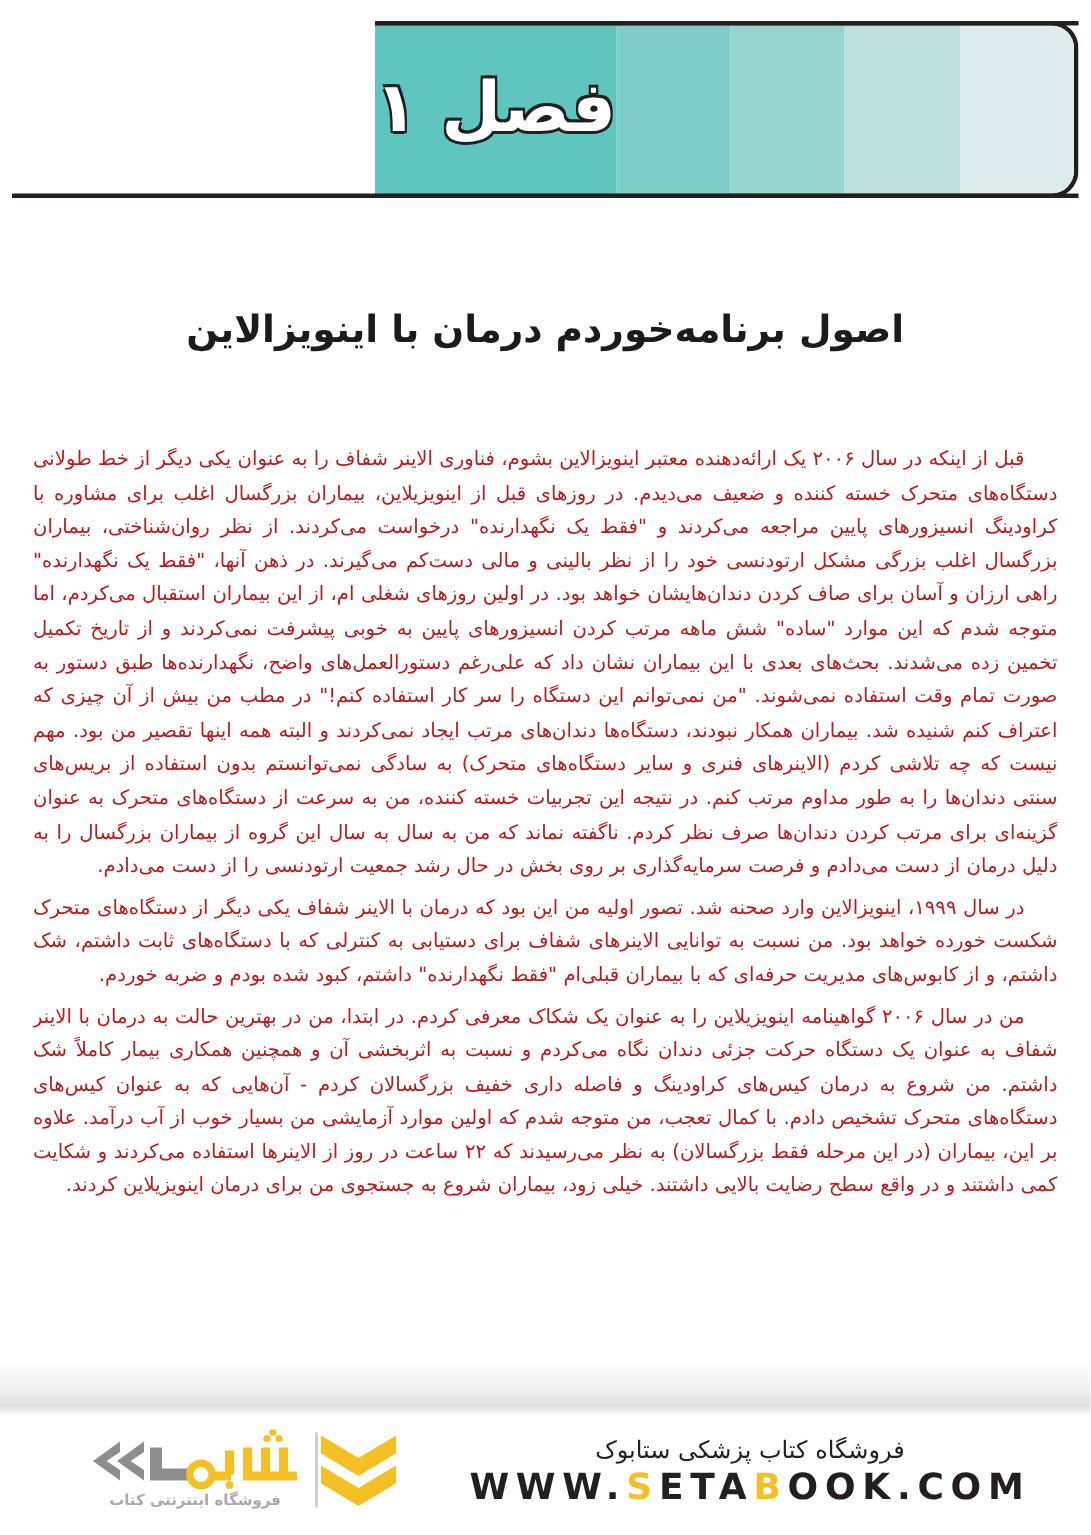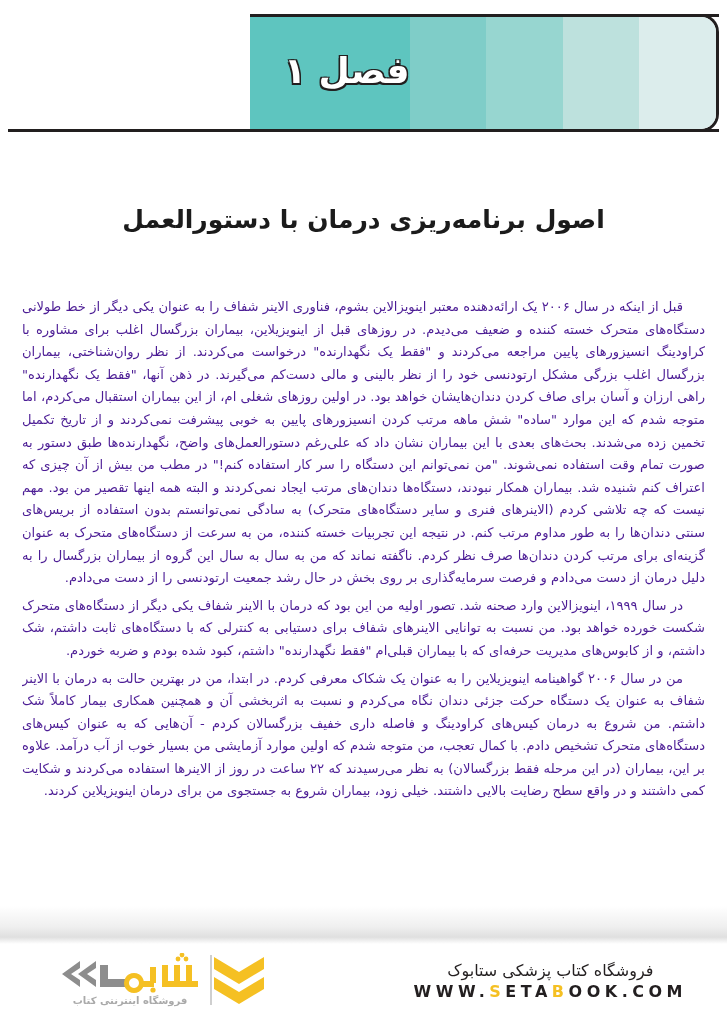--- a/index.html
+++ b/index.html
@@ -45,33 +45,32 @@
     flex: 1 1 0;
   }
   .band-5 {
     flex: 0 0 88px;
     display: flex;
     align-items: center;
     justify-content: center;
   }
   .chapter-label {
     color: #ffffff;
-    font-size: 36px;
+    font-size: 46px;
     font-weight: bold;
     line-height: 1;
     letter-spacing: 0px;
     white-space: nowrap;
     text-shadow:
       -1.5px -1.5px 0 #221f1f,
        1.5px -1.5px 0 #221f1f,
       -1.5px  1.5px 0 #221f1f,
        1.5px  1.5px 0 #221f1f,
        0px    2px   0 #221f1f;
     transform: translateY(-2px);
-    padding-left: 34px;
   }
   
   .banner-rule {
     position: absolute;
     left: 8px;
     right: 8px;
     top: 129px;
     height: 3px;
     background: #221f1f;
   }
@@ -102,21 +101,21 @@
   .body-copy {
     position: absolute;
     top: 296px;
     right: 22px;
     left: 22px;
     height: 646px;
     overflow: hidden;
     text-align: justify;
     font-size: 13.1px;
     line-height: 22.6px;
-    color: #4c1d95;
+    color: #b91c1c;
     letter-spacing: -0.1px;
   }
   .body-copy p {
     margin: 0 0 5px 0;
     text-indent: 22px;
     text-align: justify;
     text-align-last: right;
   }
   .body-copy p:last-child { margin-bottom: 0; }
 
@@ -158,21 +157,21 @@
     margin-right: 14px;
   }
   .brand-fa {
     font-size: 16px;
     color: #231f20;
     line-height: 1.1;
     font-weight: normal;
   }
   .brand-url {
     direction: ltr;
-    font-size: 16px;
+    font-size: 24px;
     font-weight: bold;
     letter-spacing: 4.5px;
     color: #231f20;
     line-height: 1.1;
     white-space: nowrap;
   }
   .brand-url .hl { color: #f5c023; }
 
   
   .footer-logo {
@@ -225,21 +224,21 @@
       <div class="band band-3" style="background:#97d6d0"></div>
       <div class="band band-4" style="background:#7fcdc8"></div>
       <div class="band band-5" style="background:#5ec5bf">
         <span class="chapter-label">فصل ۱</span>
       </div>
     </div>
   </div>
   <div class="banner-rule-top"></div>
   <div class="banner-rule"></div>
 
-  <h1 class="page-title">اصول برنامه‌ریزی درمان با دستورالعمل</h1>
+  <h1 class="page-title">اصول برنامه‌خوردم درمان با اینویزالاین</h1>
 
   <div class="body-copy" id="body-copy">
       <p>قبل از اینکه در سال ۲۰۰۶ یک ارائه‌دهنده معتبر اینویزالاین بشوم، فناوری الاینر شفاف را به عنوان یکی دیگر از خط طولانی دستگاه‌های متحرک خسته کننده و ضعیف می‌دیدم. در روزهای قبل از اینویزیلاین، بیماران بزرگسال اغلب برای مشاوره با کراودینگ انسیزورهای پایین مراجعه می‌کردند و "فقط یک نگهدارنده" درخواست می‌کردند. از نظر روان‌شناختی، بیماران بزرگسال اغلب بزرگی مشکل ارتودنسی خود را از نظر بالینی و مالی دست‌کم می‌گیرند. در ذهن آنها، "فقط یک نگهدارنده" راهی ارزان و آسان برای صاف کردن دندان‌هایشان خواهد بود. در اولین روزهای شغلی ام، از این بیماران استقبال می‌کردم، اما متوجه شدم که این موارد "ساده" شش ماهه مرتب کردن انسیزورهای پایین به خوبی پیشرفت نمی‌کردند و از تاریخ تکمیل تخمین زده می‌شدند. بحث‌های بعدی با این بیماران نشان داد که علی‌رغم دستورالعمل‌های واضح، نگهدارنده‌ها طبق دستور به صورت تمام وقت استفاده نمی‌شوند. "من نمی‌توانم این دستگاه را سر کار استفاده کنم!" در مطب من بیش از آن چیزی که اعتراف کنم شنیده شد. بیماران همکار نبودند، دستگاه‌ها دندان‌های مرتب ایجاد نمی‌کردند و البته همه اینها تقصیر من بود. مهم نیست که چه تلاشی کردم (الاینرهای فنری و سایر دستگاه‌های متحرک) به سادگی نمی‌توانستم بدون استفاده از بریس‌های سنتی دندان‌ها را به طور مداوم مرتب کنم. در نتیجه این تجربیات خسته کننده، من به سرعت از دستگاه‌های متحرک به عنوان گزینه‌ای برای مرتب کردن دندان‌ها صرف نظر کردم. ناگفته نماند که من به سال به سال این گروه از بیماران بزرگسال را به دلیل درمان از دست می‌دادم و فرصت سرمایه‌گذاری بر روی بخش در حال رشد جمعیت ارتودنسی را از دست می‌دادم.</p>
       <p>در سال ۱۹۹۹، اینویزالاین وارد صحنه شد. تصور اولیه من این بود که درمان با الاینر شفاف یکی دیگر از دستگاه‌های متحرک شکست خورده خواهد بود. من نسبت به توانایی الاینرهای شفاف برای دستیابی به کنترلی که با دستگاه‌های ثابت داشتم، شک داشتم، و از کابوس‌های مدیریت حرفه‌ای که با بیماران قبلی‌ام "فقط نگهدارنده" داشتم، کبود شده بودم و ضربه خوردم.</p>
       <p>من در سال ۲۰۰۶ گواهینامه اینویزیلاین را به عنوان یک شکاک معرفی کردم. در ابتدا، من در بهترین حالت به درمان با الاینر شفاف به عنوان یک دستگاه حرکت جزئی دندان نگاه می‌کردم و نسبت به اثربخشی آن و همچنین همکاری بیمار کاملاً شک داشتم. من شروع به درمان کیس‌های کراودینگ و فاصله داری خفیف بزرگسالان کردم - آن‌هایی که به عنوان کیس‌های دستگاه‌های متحرک تشخیص دادم. با کمال تعجب، من متوجه شدم که اولین موارد آزمایشی من بسیار خوب از آب درآمد. علاوه بر این، بیماران (در این مرحله فقط بزرگسالان) به نظر می‌رسیدند که ۲۲ ساعت در روز از الاینرها استفاده می‌کردند و شکایت کمی داشتند و در واقع سطح رضایت بالایی داشتند. خیلی زود، بیماران شروع به جستجوی من برای درمان اینویزیلاین کردند.</p>
     </div>
   <div class="text-fade"></div>
 
   <div class="footer">
 

